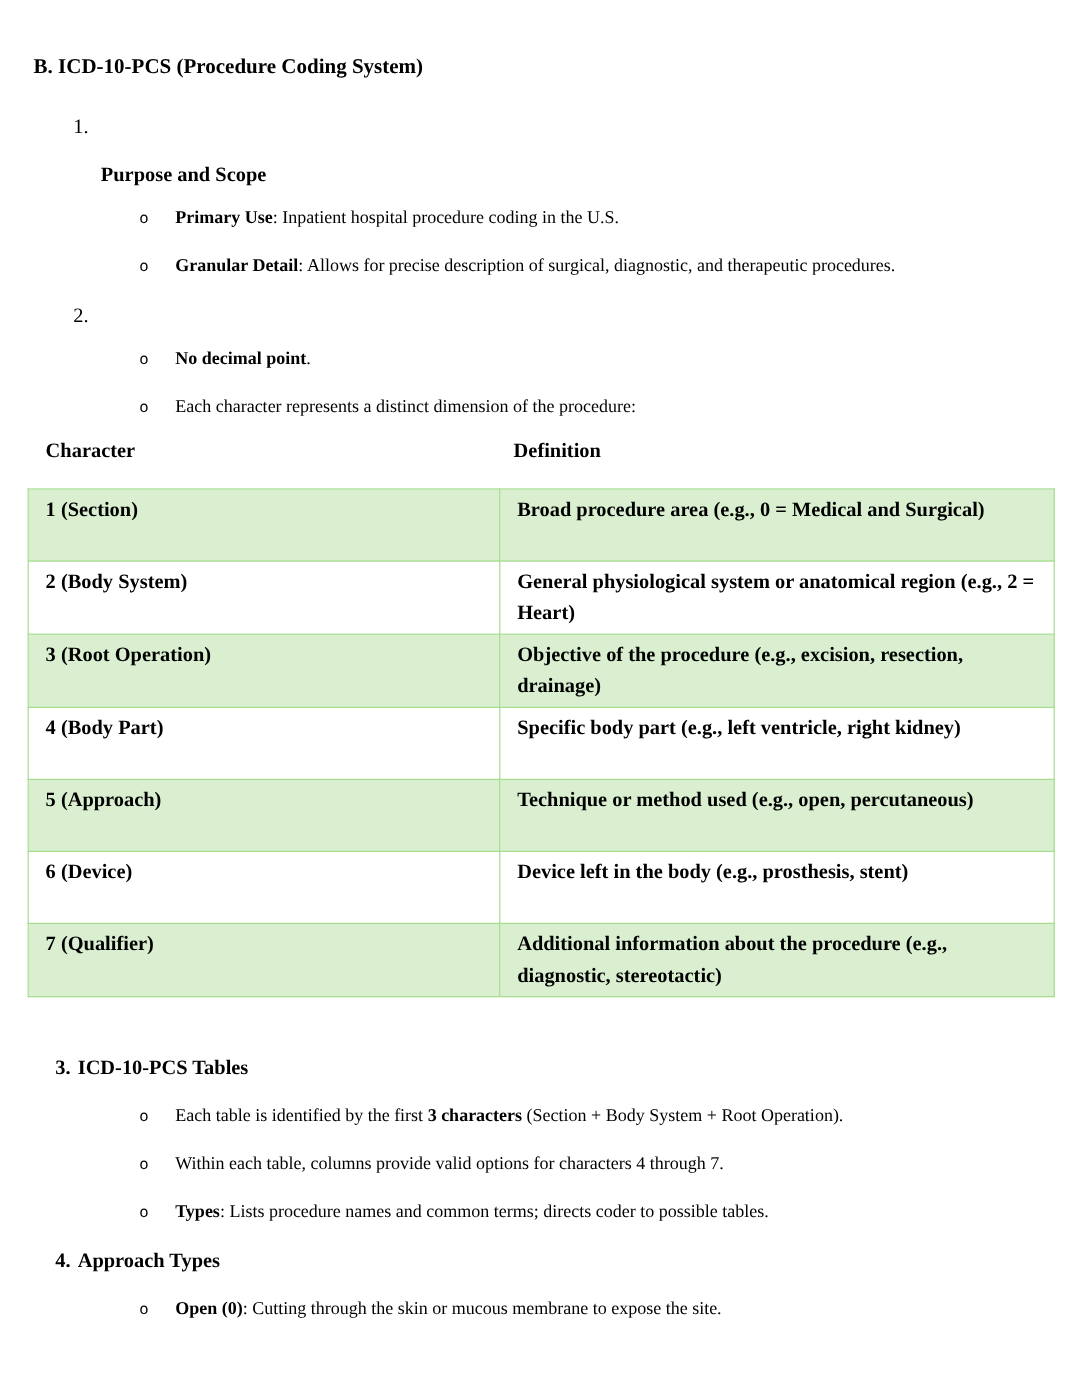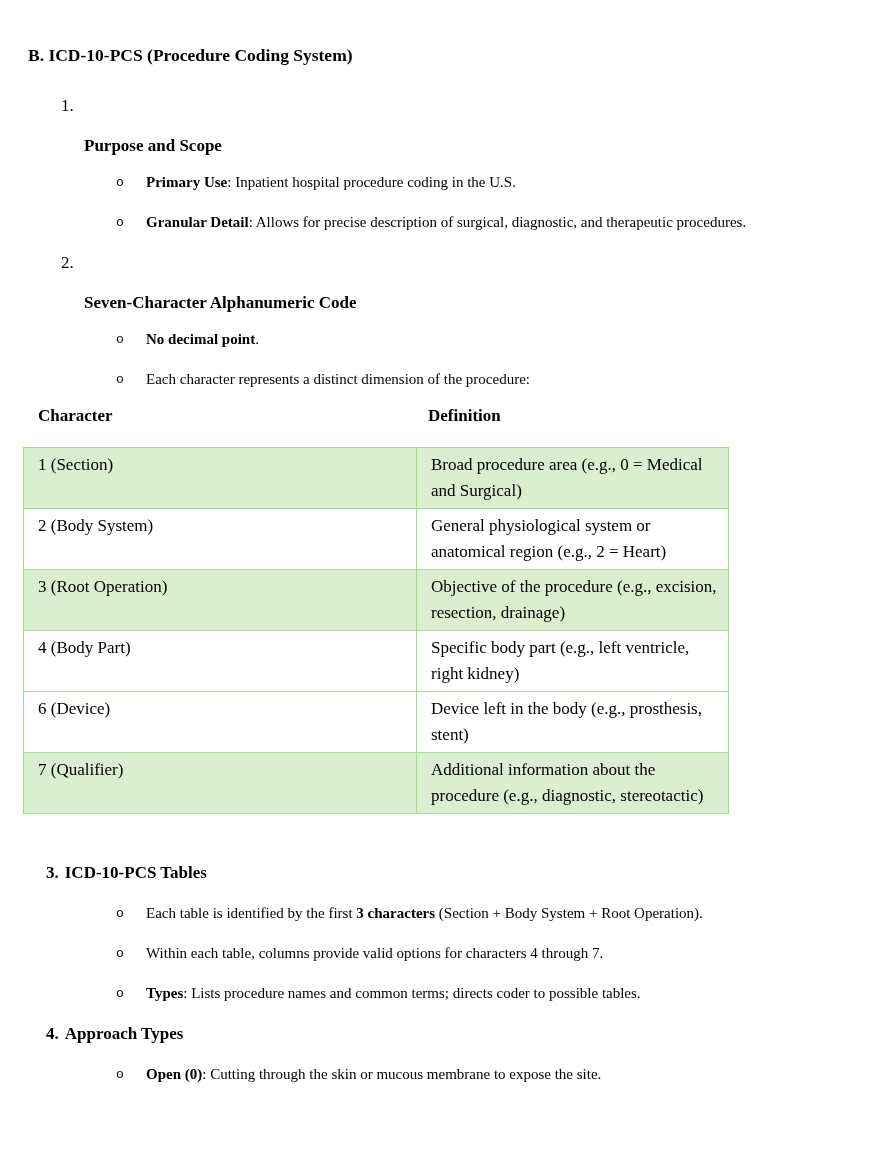--- a/index.html
+++ b/index.html
@@ -63,24 +63,25 @@
     display: flex;
     margin: 4px 0 18px -5px;
     font-size: 17px;
     font-weight: bold;
     line-height: 26px;
   }
   .thead .h1 { width: 393px; padding-left: 15px; flex: none; }
   .thead .h2 { padding-left: 12px; }
   
   table.ptable {
-    width: 706px;
+    width: 856px;
     margin-left: -5px;
     border-collapse: collapse;
     table-layout: fixed;
+    font-weight: bold;
   }
   table.ptable col.c1 { width: 393px; }
   table.ptable td {
     border: 1px solid var(--tborder);
     vertical-align: top;
     font-size: 17px;
     line-height: 26px;
     height: 60px;
     padding: 4px 10px 4px 14px;
   }
@@ -103,21 +104,20 @@
         <span class="bt"><span class="b">Primary Use</span><span>: Inpatient hospital procedure coding in the U.S.</span></span>
       </div>
       <div class="bullet">
         <span class="marker">o</span>
         <span class="bt"><span class="b">Granular Detail</span><span>: Allows for precise description of surgical, diagnostic, and therapeutic procedures.</span></span>
       </div>
     </div>
 
   <div class="l1">
     <span class="num">2.</span>
-    <span class="t">Seven-Character Alphanumeric Code</span>
   </div>
   <div class="bullets">
       <div class="bullet">
         <span class="marker">o</span>
         <span class="bt"><span class="b">No decimal point</span><span>.</span></span>
       </div>
       <div class="bullet">
         <span class="marker">o</span>
         <span class="bt"><span>Each character represents a distinct dimension of the procedure:</span></span>
       </div>
@@ -142,20 +142,24 @@
           <td>2 (Body System)</td>
           <td>General physiological system or anatomical region (e.g., 2 = Heart)</td>
         </tr>
         <tr class="shaded">
           <td>3 (Root Operation)</td>
           <td>Objective of the procedure (e.g., excision, resection, drainage)</td>
         </tr>
         <tr>
           <td>4 (Body Part)</td>
           <td>Specific body part (e.g., left ventricle, right kidney)</td>
+        </tr>
+        <tr class="shaded">
+          <td>5 (Approach)</td>
+          <td>Technique or method used (e.g., open, percutaneous)</td>
         </tr>
         <tr>
           <td>6 (Device)</td>
           <td>Device left in the body (e.g., prosthesis, stent)</td>
         </tr>
         <tr class="shaded">
           <td>7 (Qualifier)</td>
           <td>Additional information about the procedure (e.g., diagnostic, stereotactic)</td>
         </tr>
       </tbody>

